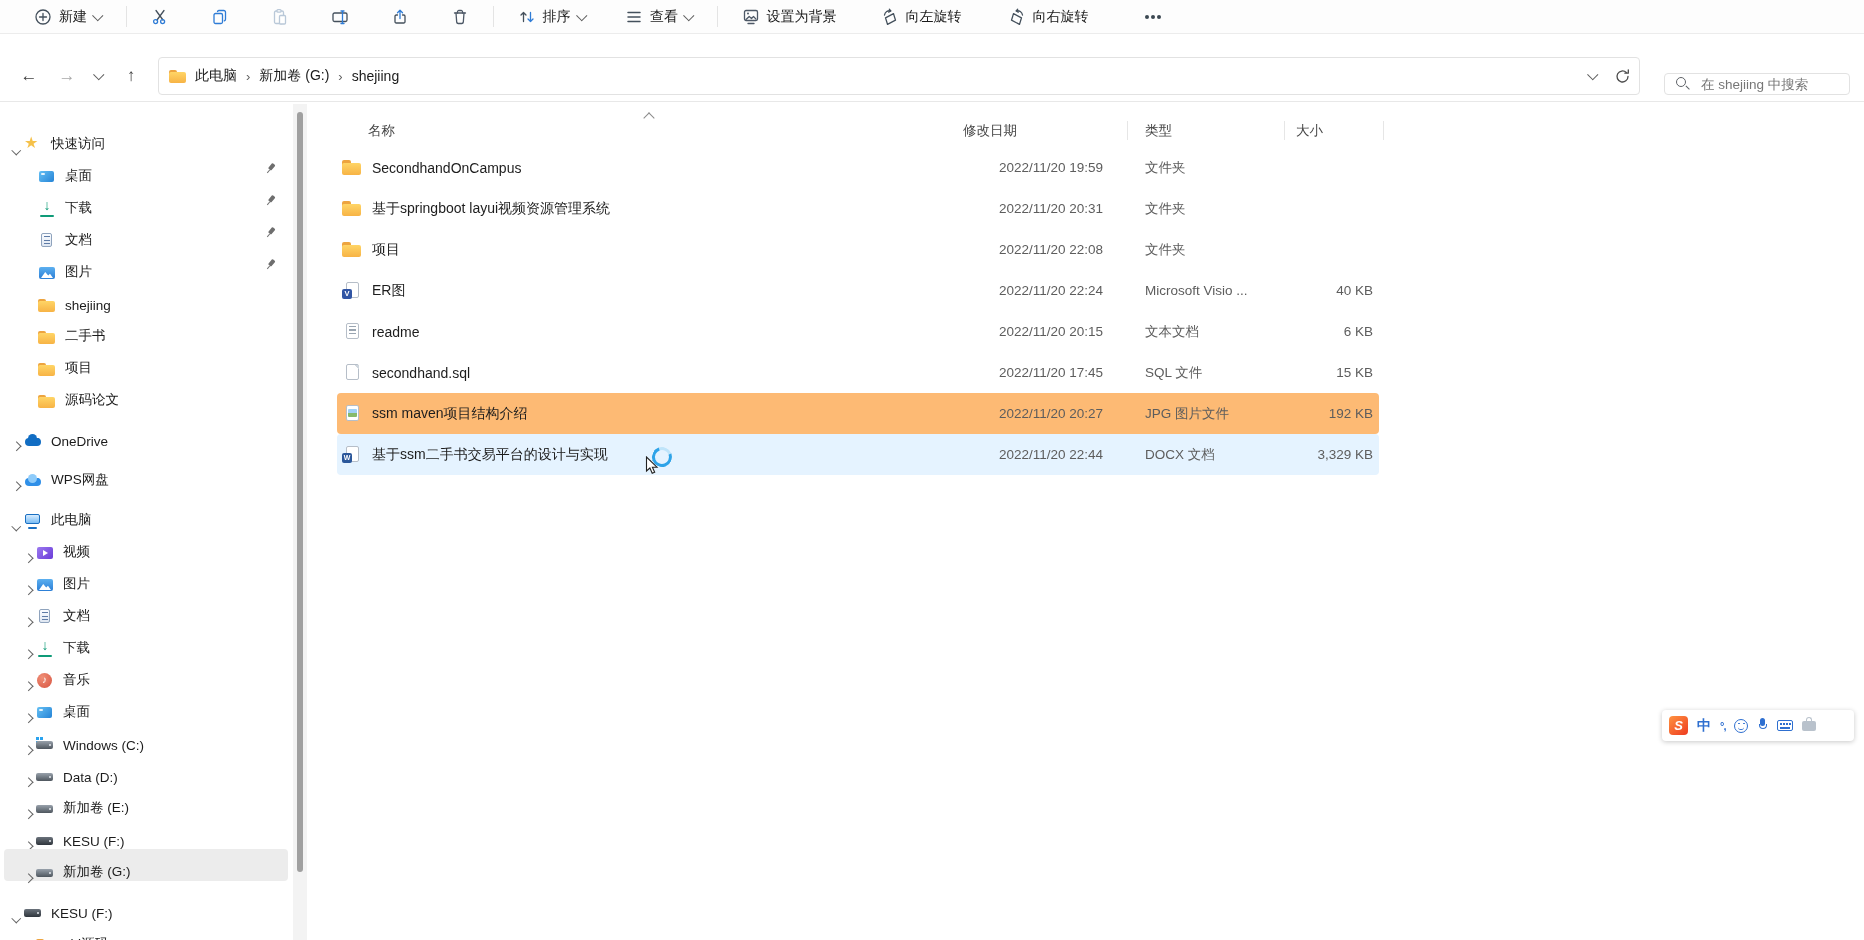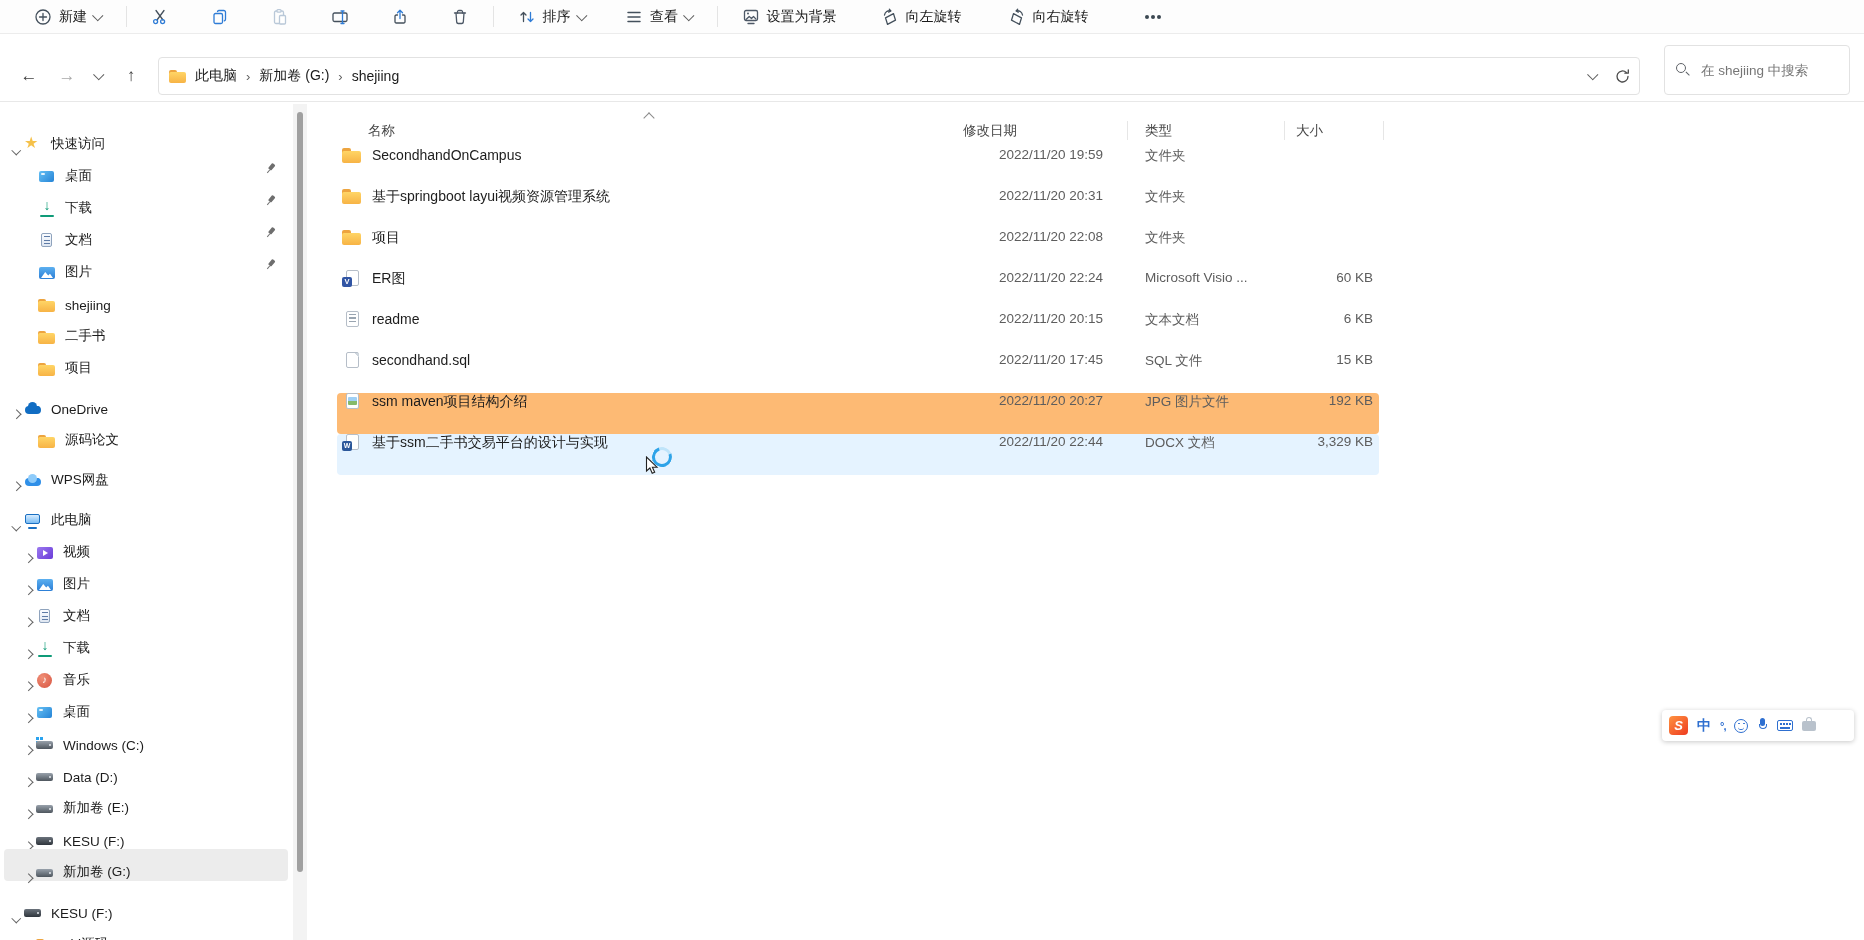--- a/index.html
+++ b/index.html
@@ -26,21 +26,21 @@
           display:flex;align-items:flex-end;padding:0 14px 6px 10px;box-sizing:border-box}
   .nbtn{width:38px;height:38px;display:flex;align-items:center;justify-content:center;font-size:17px;border-radius:4px;flex:none}
   .nbtn.small{width:26px}
   .c-back{color:#3f3f3f}.c-fwd{color:#a8a8a8}.c-up{color:#3f3f3f}
   .addressbar{flex:1;height:38px;border:1px solid #e2e2e2;border-radius:4px;display:flex;align-items:center;
               padding:0 10px;box-sizing:border-box;margin-left:8px;position:relative;background:#fff}
   .crumbs{display:flex;align-items:center;margin-left:8px;font-size:14px}
   .crumb{display:flex;align-items:center}
   .crumb-sep{padding:0 9px;color:#5f5f5f;font-size:13px}
   .addr-right{position:absolute;right:8px;display:flex;align-items:center;gap:18px}
-  .searchbox{width:186px;height:50px;border:1px solid #e2e2e2;border-radius:4px;display:flex;align-items:center;
+  .searchbox{width:186px;height:22px;border:1px solid #e2e2e2;border-radius:4px;display:flex;align-items:center;
              padding:2px 10px;box-sizing:border-box;margin-left:24px;flex:none;background:#fff}
   .searchbox input{border:none;outline:none;width:100%;font-size:13.5px;color:#1b1b1b;margin-left:8px;background:transparent}
   .searchbox input::placeholder{color:#767676}
 
   
   .content{position:absolute;top:103px;left:0;right:0;bottom:0;display:flex}
   .sidebar{width:292px;flex:none;padding-top:18px;overflow:hidden;font-size:13.5px}
   .s-item{height:32px;display:flex;align-items:flex-end;border-radius:4px;margin:0 4px;position:relative}
   .s-item.gap{margin-top:8px}
   .s-item.selected{background:#ececec}
@@ -60,21 +60,21 @@
   .sb-thumb{position:absolute;left:4px;top:8px;width:6px;height:760px;background:#a0a0a0;border-radius:3px}
 
   .filepane{flex:1;padding-left:18px}
   .fhead{position:relative;height:33px;margin-top:11px;margin-left:27px;width:1050px;font-size:13.5px;color:#474747}
   .h{position:absolute;top:50%;transform:translateY(-50%);white-space:nowrap}
   .h-name{left:31px}.h-date{left:626px}.h-type{left:808px}.h-size{left:959px}
   .sortmark{position:absolute;left:308px;top:0;width:7px;height:7px;border-left:1.2px solid #8a8a8a;border-top:1.2px solid #8a8a8a;transform:rotate(45deg)}
   .hsep{position:absolute;top:7px;height:19px;width:1px;background:#e6e6e6}
   .hsep.s1{left:790px}.hsep.s2{left:947px}.hsep.s3{left:1046px}
   .rows{margin-left:27px;width:1042px}
-  .frow{height:41px;border-radius:4px;position:relative;display:flex;align-items:flex-start;padding-left:5px;
+  .frow{height:41px;border-radius:4px;position:relative;display:flex;align-items:center;padding-left:5px;
         box-sizing:border-box;font-size:14px;color:#1d1d1d}
   .frow.selected{background:#fdba74}
   .frow.hover{background:#e5f3ff}
   .fname{margin-left:10px;white-space:nowrap}
   .fdate,.ftype{position:absolute;font-size:13.5px;color:#5d5d5d;white-space:nowrap}
   .fdate{left:662px}.ftype{left:808px}
   .fsize{position:absolute;right:6px;font-size:13.5px;color:#5d5d5d}
 
   
   .icn{position:relative;display:inline-block;width:18px;height:16px;flex:none}
@@ -342,33 +342,33 @@
 
         </div>
 
         <div class="s-item qchild">
 
           <span class="icn i-folder"></span>
           <span class="s-label">项目</span>
 
         </div>
 
+        <div class="s-item qchild">
+
+          <span class="icn i-folder"></span>
+          <span class="s-label">源码论文</span>
+
+        </div>
+
         <div class="s-item root gap">
           <span class="chev-box">
             <i class="tree-chev right"></i>
           </span>
           <span class="icn i-cloud"></span>
           <span class="s-label">OneDrive</span>
-
-        </div>
-
-        <div class="s-item qchild">
-
-          <span class="icn i-folder"></span>
-          <span class="s-label">源码论文</span>
 
         </div>
 
         <div class="s-item root gap">
           <span class="chev-box">
             <i class="tree-chev right"></i>
           </span>
           <span class="icn i-cloud-wps"></span>
           <span class="s-label">WPS网盘</span>
 
@@ -536,21 +536,21 @@
             <span class="fdate">2022/11/20 22:08</span>
             <span class="ftype">文件夹</span>
 
           </div>
 
           <div class="frow">
             <span class="icn i-visio"></span>
             <span class="fname">ER图</span>
             <span class="fdate">2022/11/20 22:24</span>
             <span class="ftype">Microsoft Visio ...</span>
-            <span class="fsize">60 KB</span>
+            <span class="fsize">40 KB</span>
           </div>
 
           <div class="frow">
             <span class="icn i-txt"></span>
             <span class="fname">readme</span>
             <span class="fdate">2022/11/20 20:15</span>
             <span class="ftype">文本文档</span>
             <span class="fsize">6 KB</span>
           </div>
 

